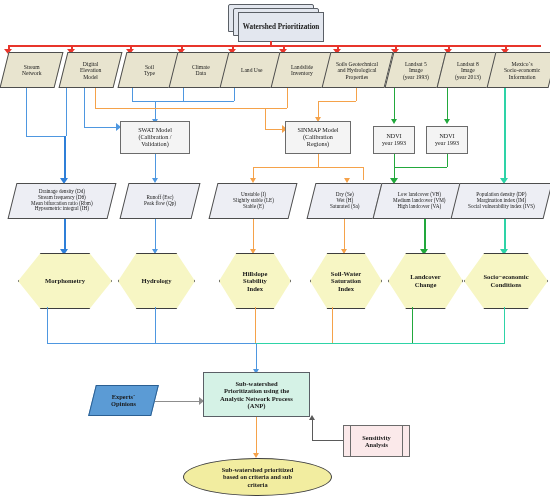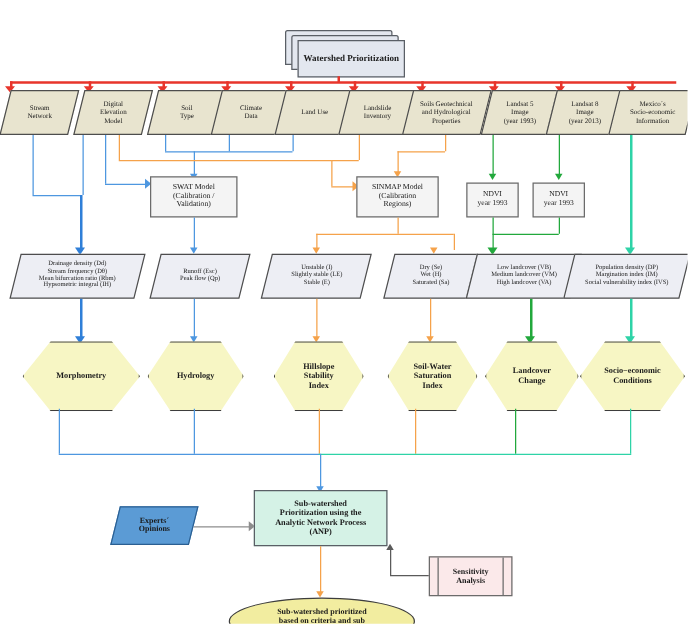--- a/index.html
+++ b/index.html
@@ -1,18 +1,18 @@
 <!DOCTYPE html>
 <html><head>
 <meta charset="utf-8">
 <style>
   html,body{margin:0;padding:0;background:#fff;}
   body{width:550px;height:499px;position:relative;overflow:hidden;
        font-family:"Liberation Serif", serif;color:#1a1a1a;}
-  #stage{position:absolute;inset:0;width:550px;height:361px;margin-top:20px;}
+  #stage{position:absolute;inset:0;width:550px;height:361px;}
   .node{position:absolute;box-sizing:border-box;display:flex;align-items:center;
         justify-content:center;text-align:center;line-height:1.12;}
   .node .txt{display:block;padding:0 2px;}
 
   
   .docstack{position:absolute;}
   .docstack .sheet{position:absolute;background:#e3e7ef;border:1px solid #5a5f66;
       border-radius:2px 2px 0 0;}
   .doc-main{position:absolute;background:#e3e7ef;border:1px solid #5a5f66;
       display:flex;align-items:center;justify-content:center;text-align:center;

